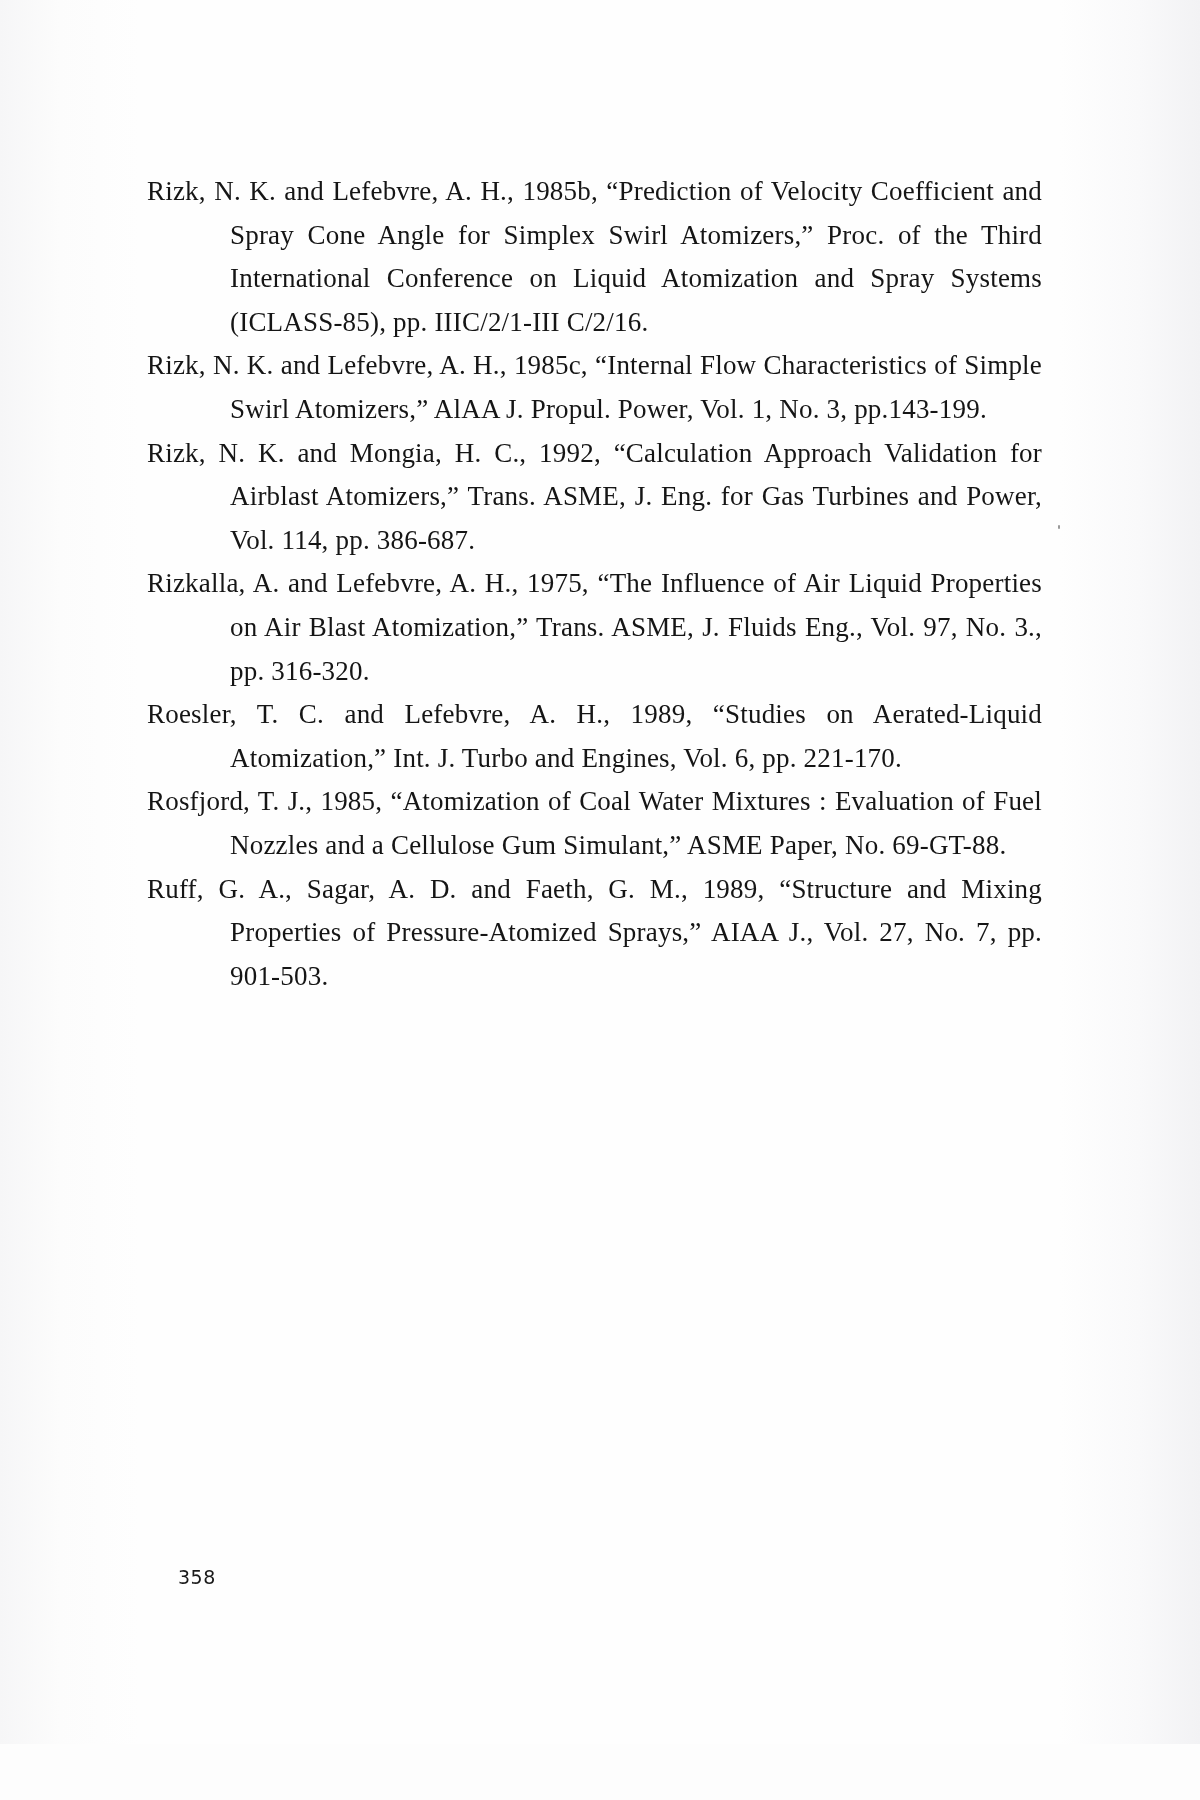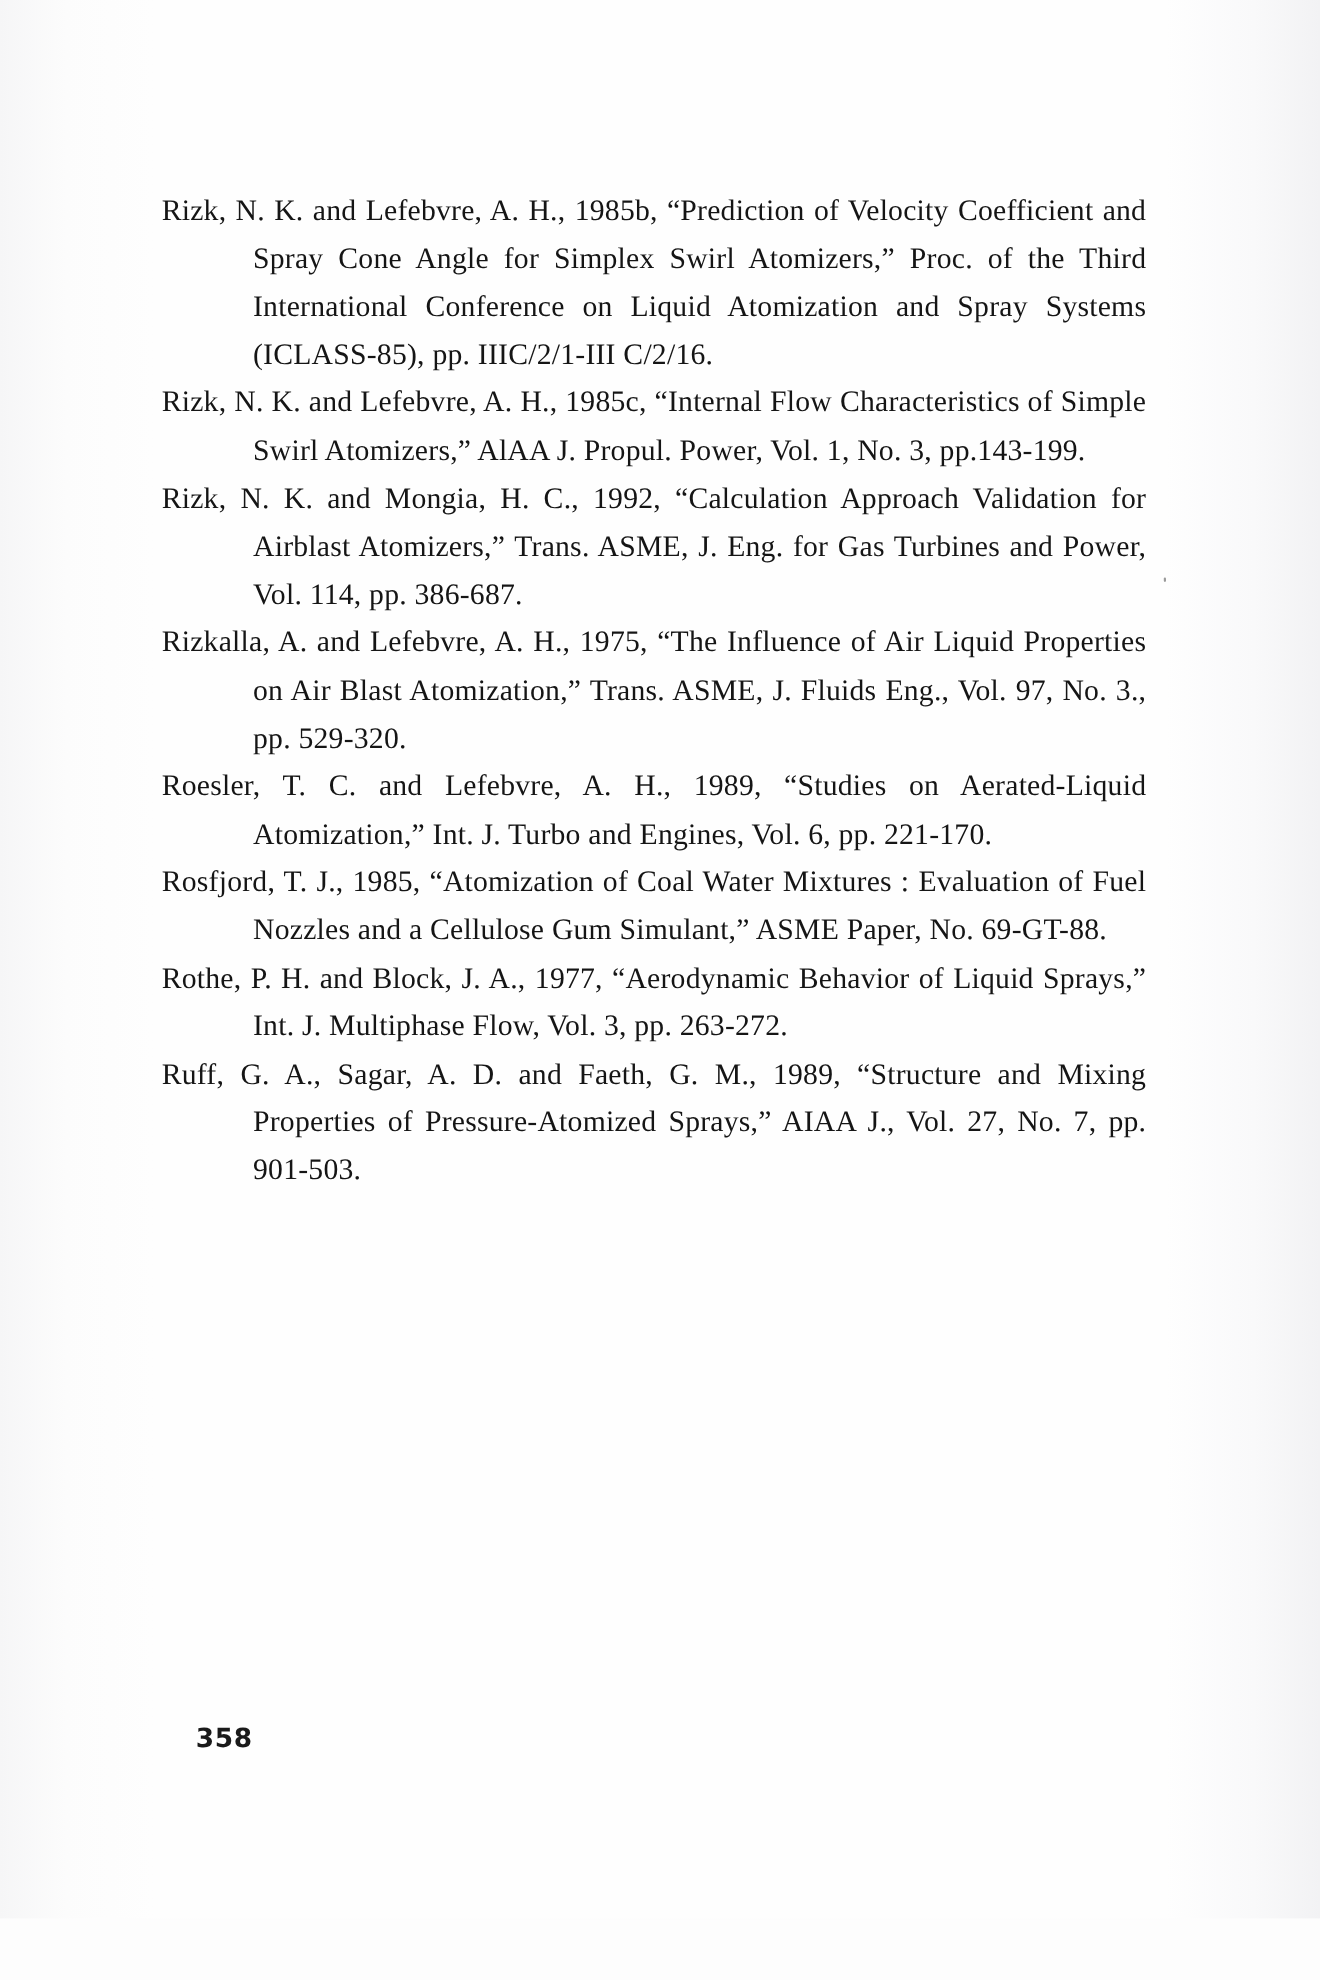--- a/index.html
+++ b/index.html
@@ -37,22 +37,22 @@
       padding-left: 83px;
       text-indent: -83px;
       text-align: justify;
       margin: 0;
     }
     .page-number {
       position: absolute;
       left: 178px;
       top: 1566px;
       font-family: "DejaVu Sans", sans-serif;
-      font-weight: bold;
-      font-size: 24px;
+      font-weight: normal;
+      font-size: 19px;
       color: #1a1a1a;
       letter-spacing: 0.5px;
     }
     .speck {
       position: absolute;
       left: 1058px;
       top: 525px;
       width: 2px;
       height: 4px;
       background: #9a9a9a;
@@ -60,21 +60,20 @@
     }
   </style>
 </head>
 <body>
 
 <div class="page">
   <div class="refs">
     <p class="ref">Rizk, N. K. and Lefebvre, A. H., 1985b, “Prediction of Velocity Coefficient and Spray Cone Angle for Simplex Swirl Atom­izers,” Proc. of the Third International Conference on Liquid Atomization and Spray Systems (ICLASS-85), pp. IIIC/2/1-III C/2/16.</p>
     <p class="ref">Rizk, N. K. and Lefebvre, A. H., 1985c, “Internal Flow Charac­teristics of Simple Swirl Atomizers,” AlAA J. Propul. Power, Vol. 1, No. 3, pp.143-199.</p>
     <p class="ref">Rizk, N. K. and Mongia, H. C., 1992, “Calculation Approach Valida­tion for Airblast Atomizers,” Trans. ASME, J. Eng. for Gas Turbines and Power, Vol. 114, pp. 386-687.</p>
-    <p class="ref">Rizkalla, A. and Lefebvre, A. H., 1975, “The Influence of Air Liquid Properties on Air Blast Atomization,” Trans. ASME, J. Fluids Eng., Vol. 97, No. 3., pp. 529-320.</p>
+    <p class="ref">Rizkalla, A. and Lefebvre, A. H., 1975, “The Influence of Air Liquid Properties on Air Blast Atomization,” Trans. ASME, J. Fluids Eng., Vol. 97, No. 3., pp. 316-320.</p>
     <p class="ref">Roesler, T. C. and Lefebvre, A. H., 1989, “Studies on Aerated-Liquid Atomization,” Int. J. Turbo and Engines, Vol. 6, pp. 221-170.</p>
     <p class="ref">Rosfjord, T. J., 1985, “Atomization of Coal Water Mixtures : Evalua­tion of Fuel Nozzles and a Cellulose Gum Simulant,” ASME Paper, No. 69-GT-88.</p>
-    <p class="ref">Rothe, P. H. and Block, J. A., 1977, “Aerodynamic Behavior of Liquid Sprays,” Int. J. Multiphase Flow, Vol. 3, pp. 263-272.</p>
     <p class="ref">Ruff, G. A., Sagar, A. D. and Faeth, G. M., 1989, “Structure and Mixing Properties of Pressure-Atomized Sprays,” AIAA J., Vol. 27, No. 7, pp. 901-503.</p>
   </div>
   <div class="speck"></div>
   <div class="page-number">358</div>
 </div>
 
 </body></html>

